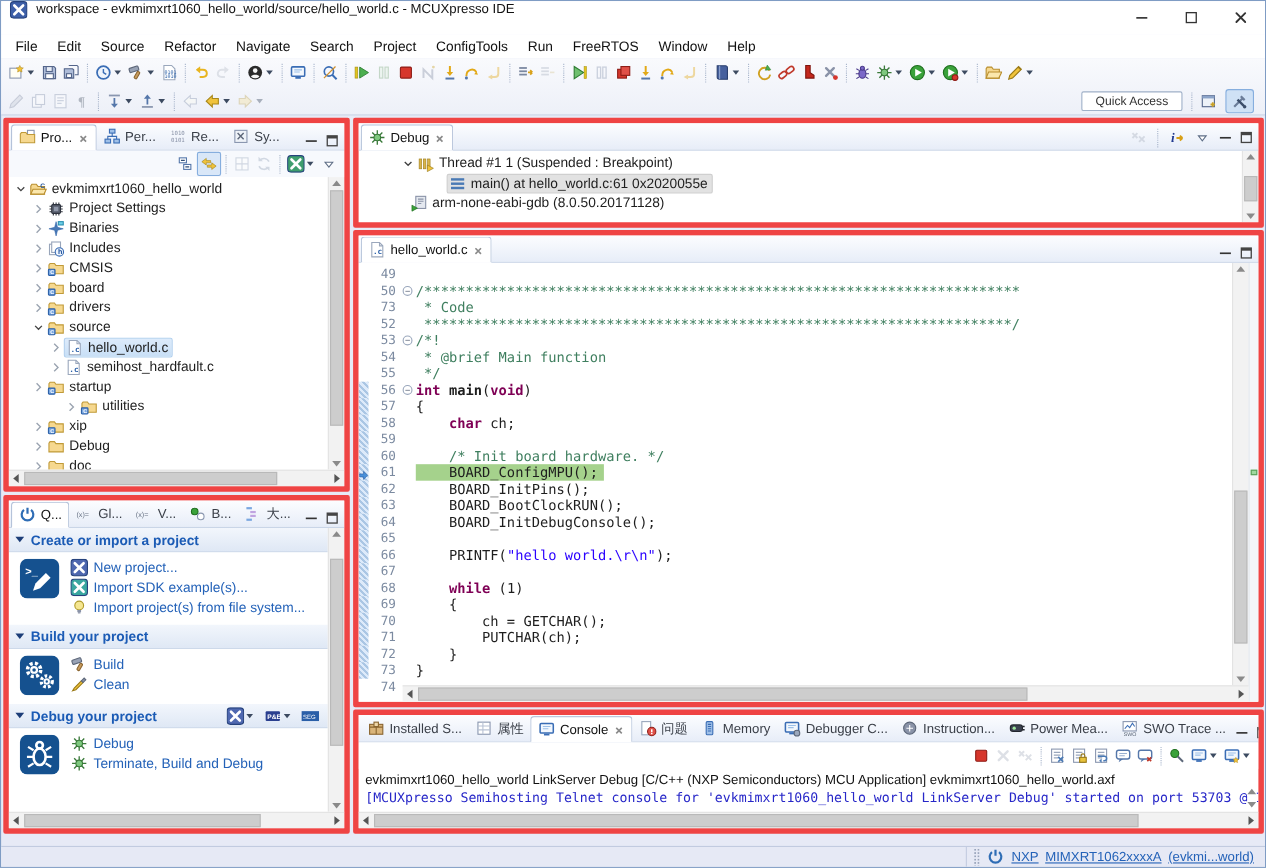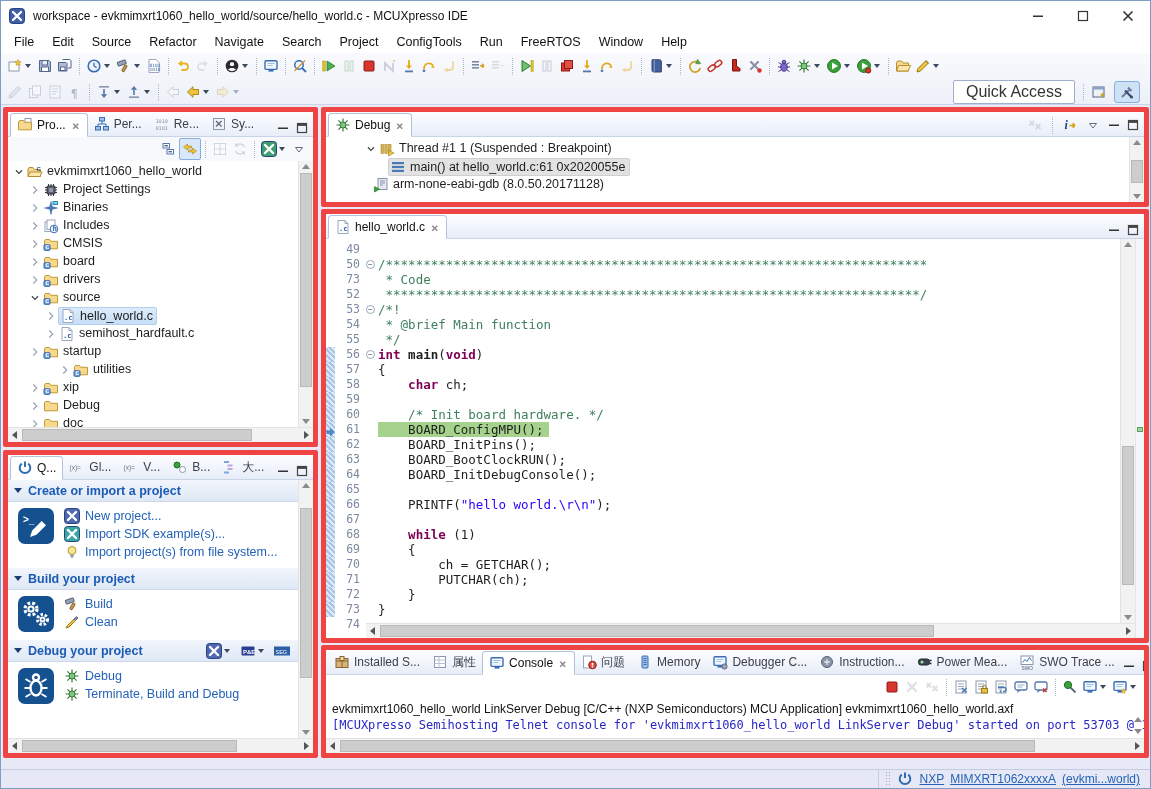--- a/index.html
+++ b/index.html
@@ -1,32 +1,32 @@
 <!DOCTYPE html>
 <html><head>
 <meta charset="utf-8">
 <style>
 *{box-sizing:border-box;margin:0;padding:0}
 body{font-family:"Liberation Sans",sans-serif;font-size:12px;color:#1e1e1e;background:#9aa5b5}
 .window{position:relative;width:1151px;height:789px;background:#e7eaf6;border:1px solid #7f9cc4;overflow:hidden}
-.titlebar{height:30px;background:#fff;display:flex;align-items:center;padding-left:8px}
+.titlebar{height:30px;background:#fff;display:flex;padding-left:8px}
 .title-text{margin-left:8px;font-size:12px;color:#111}
 .win-controls{margin-left:auto;display:flex;height:30px}
 .win-btn{width:45px;display:flex;align-items:center;justify-content:center}
 .menubar{height:22px;background:#fff;display:flex;align-items:center;padding-left:4px}
 .menu-item{padding:3px 9px;font-size:12.5px;color:#111}
 .toolbar{height:52px;background:linear-gradient(#f9fafd,#edf0f8);border-bottom:1px solid #ccd5e6}
 .tb-row{height:26px;display:flex;align-items:center;padding:0 4px}
 .tb-btn{height:22px;display:flex;align-items:center;padding:0 2px;border-radius:2px}
 .tb-btn.disabled{opacity:.4}
 .tb-sep{width:1px;height:17px;border-left:1px dotted #a9b6cc;margin:0 4px}
 .caret{width:0;height:0;border-left:3px solid transparent;border-right:3px solid transparent;border-top:4px solid #3c4a60;margin:0 2px}
 .icon{display:inline-flex;width:16px;height:16px;align-items:center;justify-content:center}
 .spacer{flex:1}
-.quick-access{border:1px solid #9fb0c8;background:#fff;color:#333;font-size:16px;padding:2px 12px;border-radius:2px;margin:0 4px}
+.quick-access{border:1px solid #9fb0c8;background:#fff;color:#333;font-size:11px;padding:2px 12px;border-radius:2px;margin:0 4px}
 .persp-active{background:#cfe1f5;border:1px solid #86aede;border-radius:3px;padding:2px 4px;display:inline-flex}
 .persp-open{padding:2px 3px;display:inline-flex}
 .panel{position:absolute;background:#fff;border:5px solid #ef4444;border-radius:2px;display:flex;flex-direction:column;overflow:hidden}
 .tabbar{height:25px;min-height:25px;background:linear-gradient(#fcfdff,#e7edf8);border-bottom:1px solid #c9d5e7;display:flex;align-items:flex-end;padding-left:2px}
 .tab{height:24px;display:flex;align-items:center;padding:0 6px;font-size:12px;color:#3a3f48;gap:4px;white-space:nowrap}
 .tab.active{background:#fff;border:1px solid #b5c3da;border-bottom:1px solid #fff;border-radius:3.5px 3.5px 0 0;margin-bottom:-1px;color:#111}
 .panel-btns{margin-left:auto;display:flex;align-items:center;padding-right:3px;gap:3px}
 .view-toolbar{height:24px;min-height:24px;display:flex;align-items:center;justify-content:flex-end;padding-right:4px;background:#f7f9fd}
 .tree{flex:1;overflow:hidden;padding-top:2px;position:relative}
 .tree-row{height:18px;display:flex;align-items:center;font-size:12.5px;white-space:nowrap}
@@ -1225,21 +1225,21 @@
                 <svg width="16" height="16" viewBox="0 0 16 16">
                   <rect x="2" y="3.5" width="2.4" height="9" fill="#d9b44a" stroke="#9a7a18" stroke-width="0.5"></rect>
                   <rect x="5.8" y="3.5" width="2.4" height="9" fill="#d9b44a" stroke="#9a7a18" stroke-width="0.5"></rect>
                   <rect x="9.6" y="3.5" width="2.4" height="9" fill="#d9b44a" stroke="#9a7a18" stroke-width="0.5"></rect>
                   <path d="M9.5 9 l5.5 3 -5.5 3 z" fill="#f0c33c" stroke="#9a7a18" stroke-width="0.6"></path>
                 </svg>
               </span>
               <span>Thread #1 1 (Suspended : Breakpoint)</span>
             </span>
           </div>
-          <div class="dbg-row" style="padding-left: 51px; margin-left: 11px;">
+          <div class="dbg-row" style="padding-left: 80px;">
             <span class="dbg-sel">
               <span class="icon">
                 <svg width="16" height="16" viewBox="0 0 16 16">
                   <rect x="2" y="3" width="12" height="2.2" fill="#4a7ab5"></rect>
                   <rect x="2" y="6.9" width="12" height="2.2" fill="#4a7ab5"></rect>
                   <rect x="2" y="10.8" width="12" height="2.2" fill="#4a7ab5"></rect>
                 </svg>
               </span>
               <span>main() at hello_world.c:61 0x2020055e</span>
             </span>

